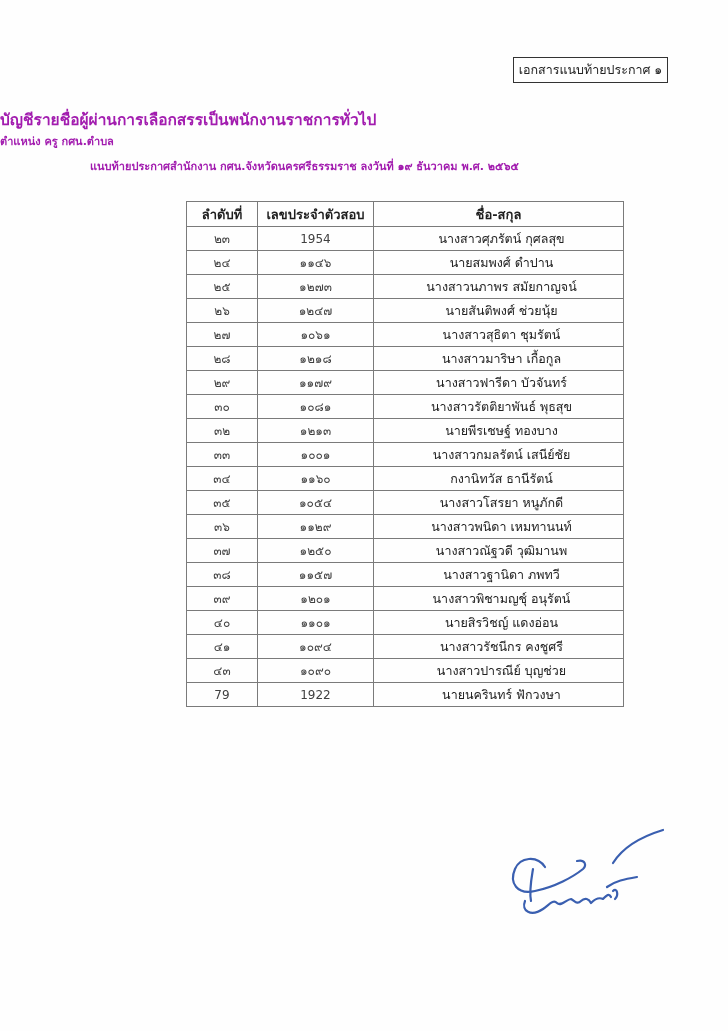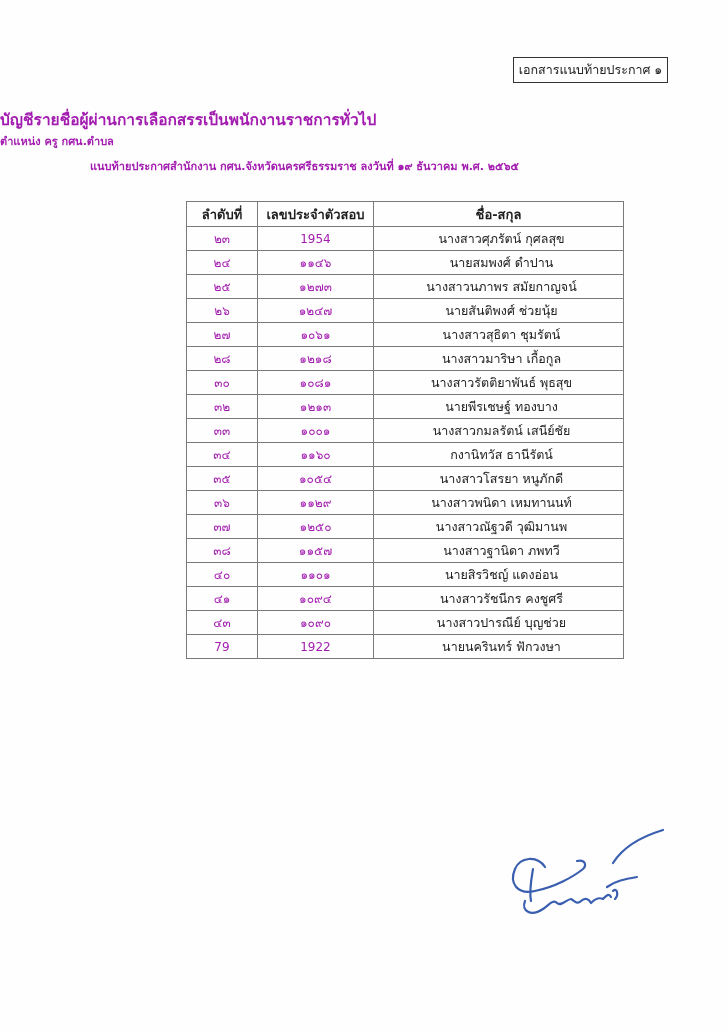--- a/index.html
+++ b/index.html
@@ -25,21 +25,21 @@
     .t3 { top: 157px; font-size: 11px; font-weight: bold; left: 90px; width: 548px; }
     table.roster {
       position: absolute; left: 162px; top: 201px;
       border-collapse: collapse; width: 437px; table-layout: fixed; margin-left: 24px;
     }
     table.roster th, table.roster td {
       border: 1px solid #7a7a7a; height: 24px; padding: 0; box-sizing: border-box;
       font-size: 12.5px; white-space: nowrap; overflow: hidden;
     }
     table.roster th { font-weight: bold; font-size: 13px; text-align: center; color: #1e1e1e; height: 25px; }
-    table.roster td.c-order, table.roster td.c-id { text-align: center; color: #a21caf; font-size: 12px; }
+    table.roster td.c-order, table.roster td.c-id { text-align: center; color: #404040; font-size: 12px; }
     table.roster td.c-name { text-align: center; padding-left: 6px; color: #222; }
     col.w1 { width: 71px; } col.w2 { width: 116px; } col.w3 { width: 250px; }
     .signature { position: absolute; left: 495px; top: 825px; width: 175px; height: 100px; }
   </style>
 </head>
 <body>
 
 <div class="page">
 
   <div class="attach-box">เอกสารแนบท้ายประกาศ ๑</div>
@@ -86,20 +86,25 @@
           <td class="c-order">๒๗</td>
           <td class="c-id">๑๐๖๑</td>
           <td class="c-name">นางสาวสุธิตา  ชุมรัตน์</td>
         </tr>
         <tr>
           <td class="c-order">๒๘</td>
           <td class="c-id">๑๒๑๘</td>
           <td class="c-name">นางสาวมาริษา เกื้อกูล</td>
         </tr>
         <tr>
+          <td class="c-order">๒๙</td>
+          <td class="c-id">๑๑๗๙</td>
+          <td class="c-name">นางสาวฟารีดา บัวจันทร์</td>
+        </tr>
+        <tr>
           <td class="c-order">๓๐</td>
           <td class="c-id">๑๐๘๑</td>
           <td class="c-name">นางสาวรัตติยาพันธ์  พุธสุข</td>
         </tr>
         <tr>
           <td class="c-order">๓๒</td>
           <td class="c-id">๑๒๑๓</td>
           <td class="c-name">นายพีรเชษฐ์ ทองบาง</td>
         </tr>
         <tr>
@@ -126,20 +131,25 @@
           <td class="c-order">๓๗</td>
           <td class="c-id">๑๒๕๐</td>
           <td class="c-name">นางสาวณัฐวดี  วุฒิมานพ</td>
         </tr>
         <tr>
           <td class="c-order">๓๘</td>
           <td class="c-id">๑๑๕๗</td>
           <td class="c-name">นางสาวฐานิดา  ภพทวี</td>
         </tr>
         <tr>
+          <td class="c-order">๓๙</td>
+          <td class="c-id">๑๒๐๑</td>
+          <td class="c-name">นางสาวพิชามญชุ์ อนุรัตน์</td>
+        </tr>
+        <tr>
           <td class="c-order">๔๐</td>
           <td class="c-id">๑๑๐๑</td>
           <td class="c-name">นายสิรวิชญ์  แดงอ่อน</td>
         </tr>
         <tr>
           <td class="c-order">๔๑</td>
           <td class="c-id">๑๐๙๔</td>
           <td class="c-name">นางสาวรัชนีกร  คงชูศรี</td>
         </tr>
         <tr>

